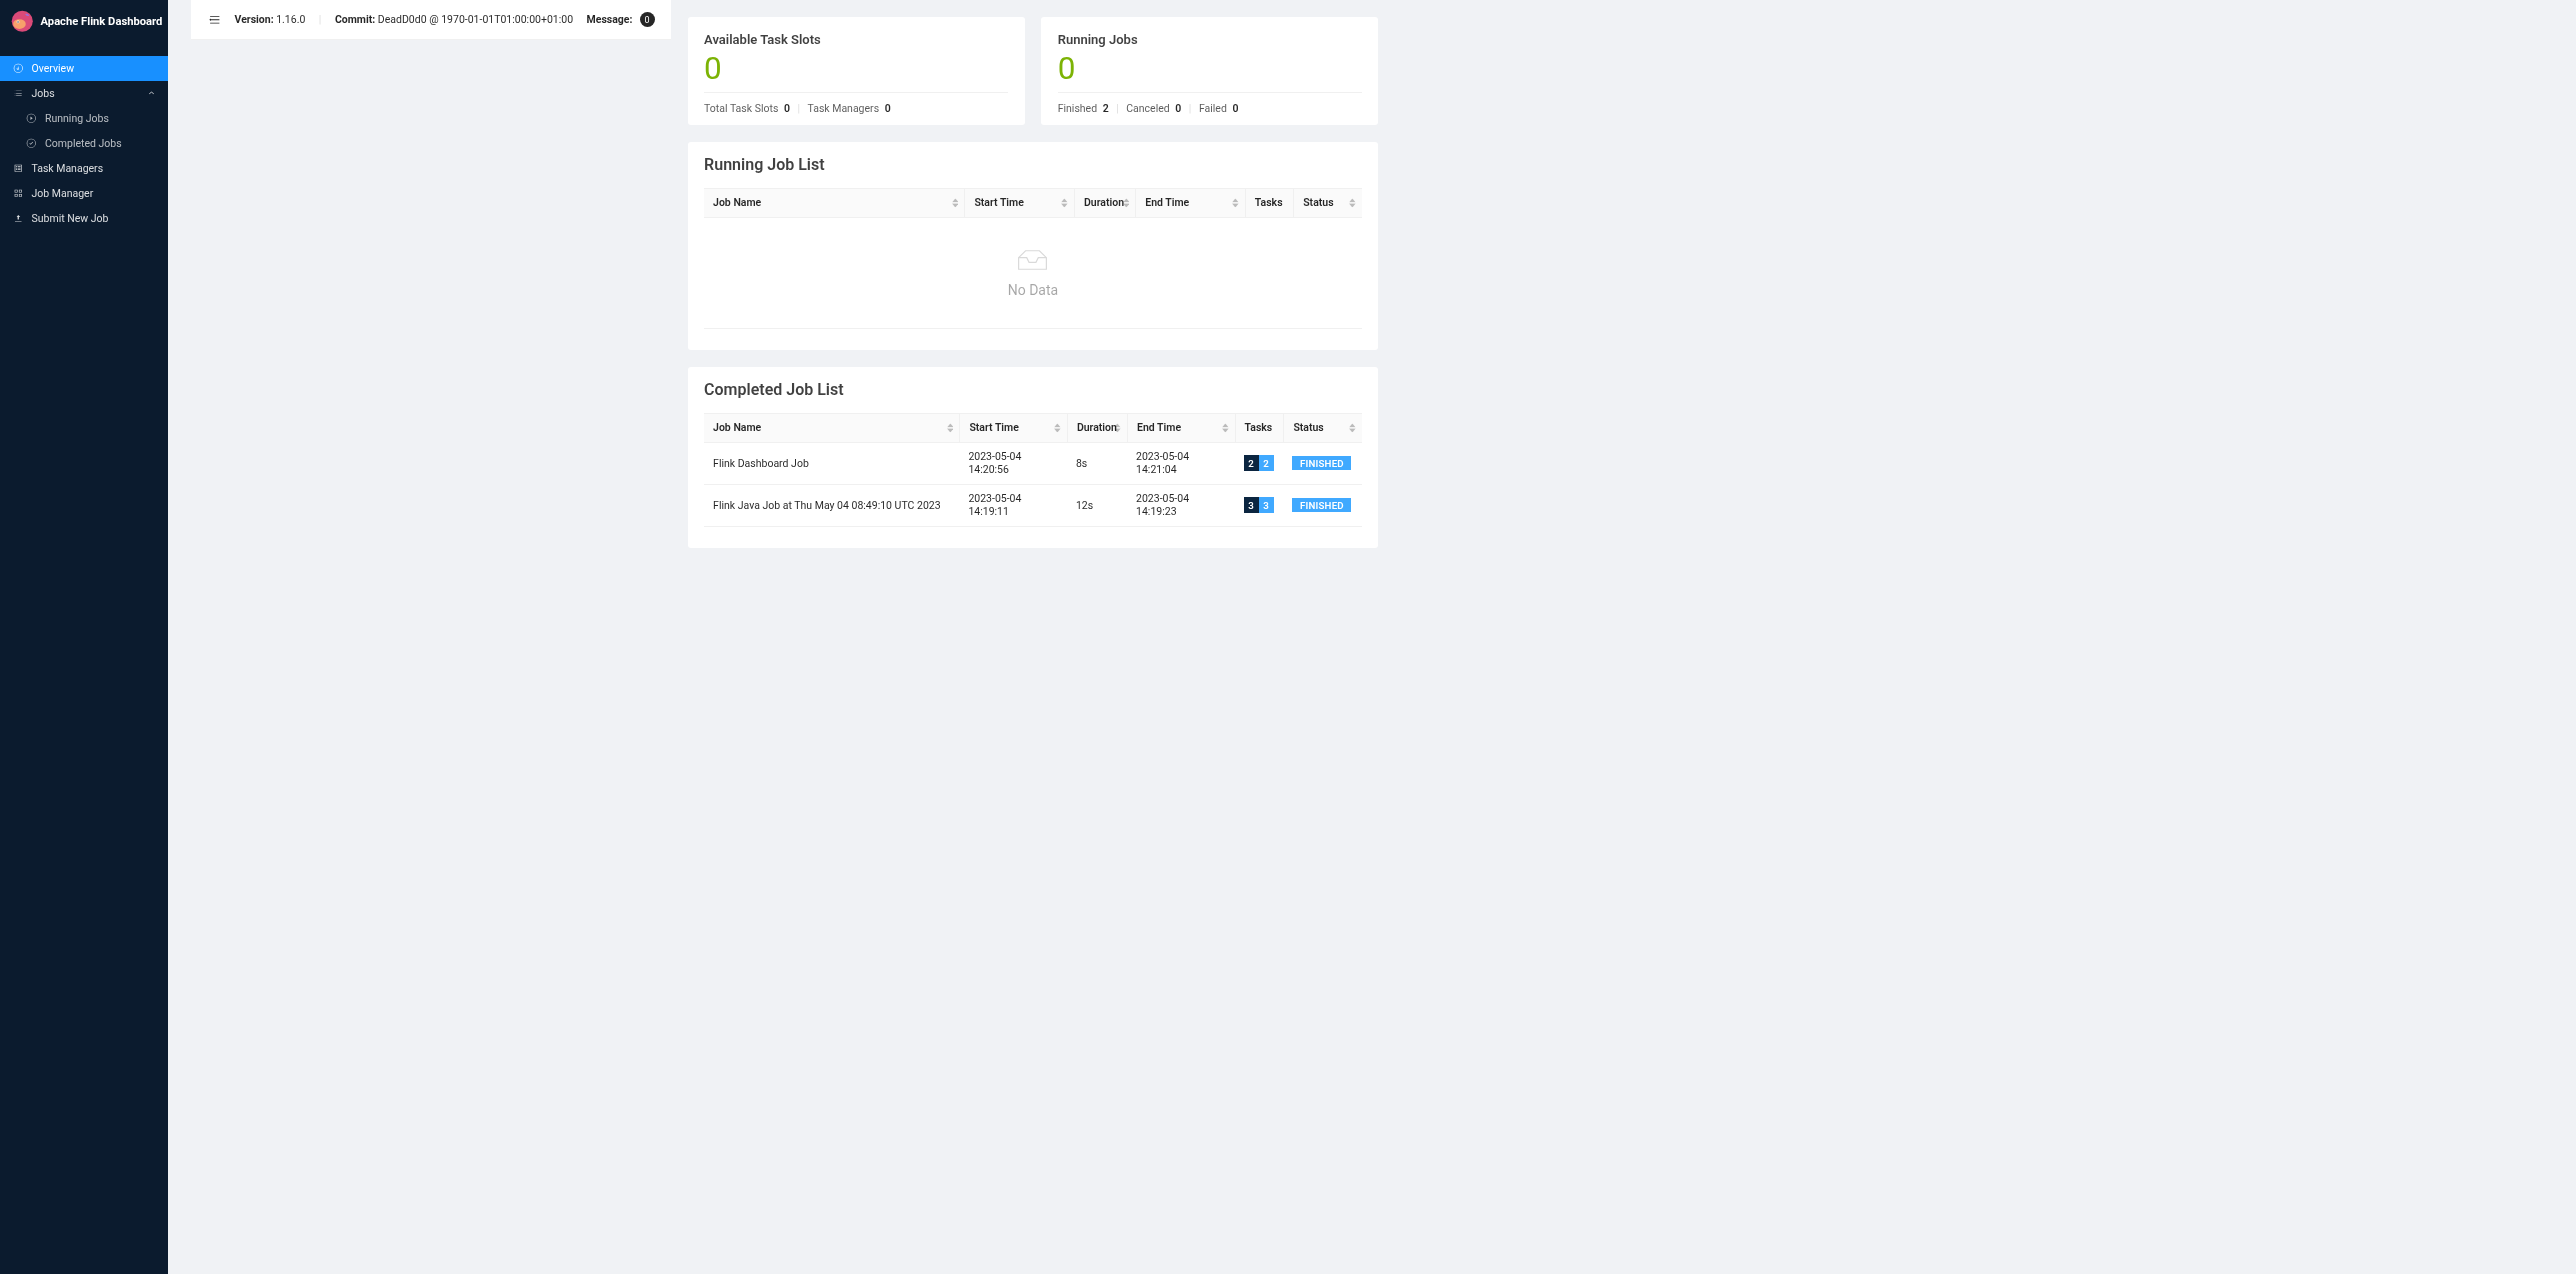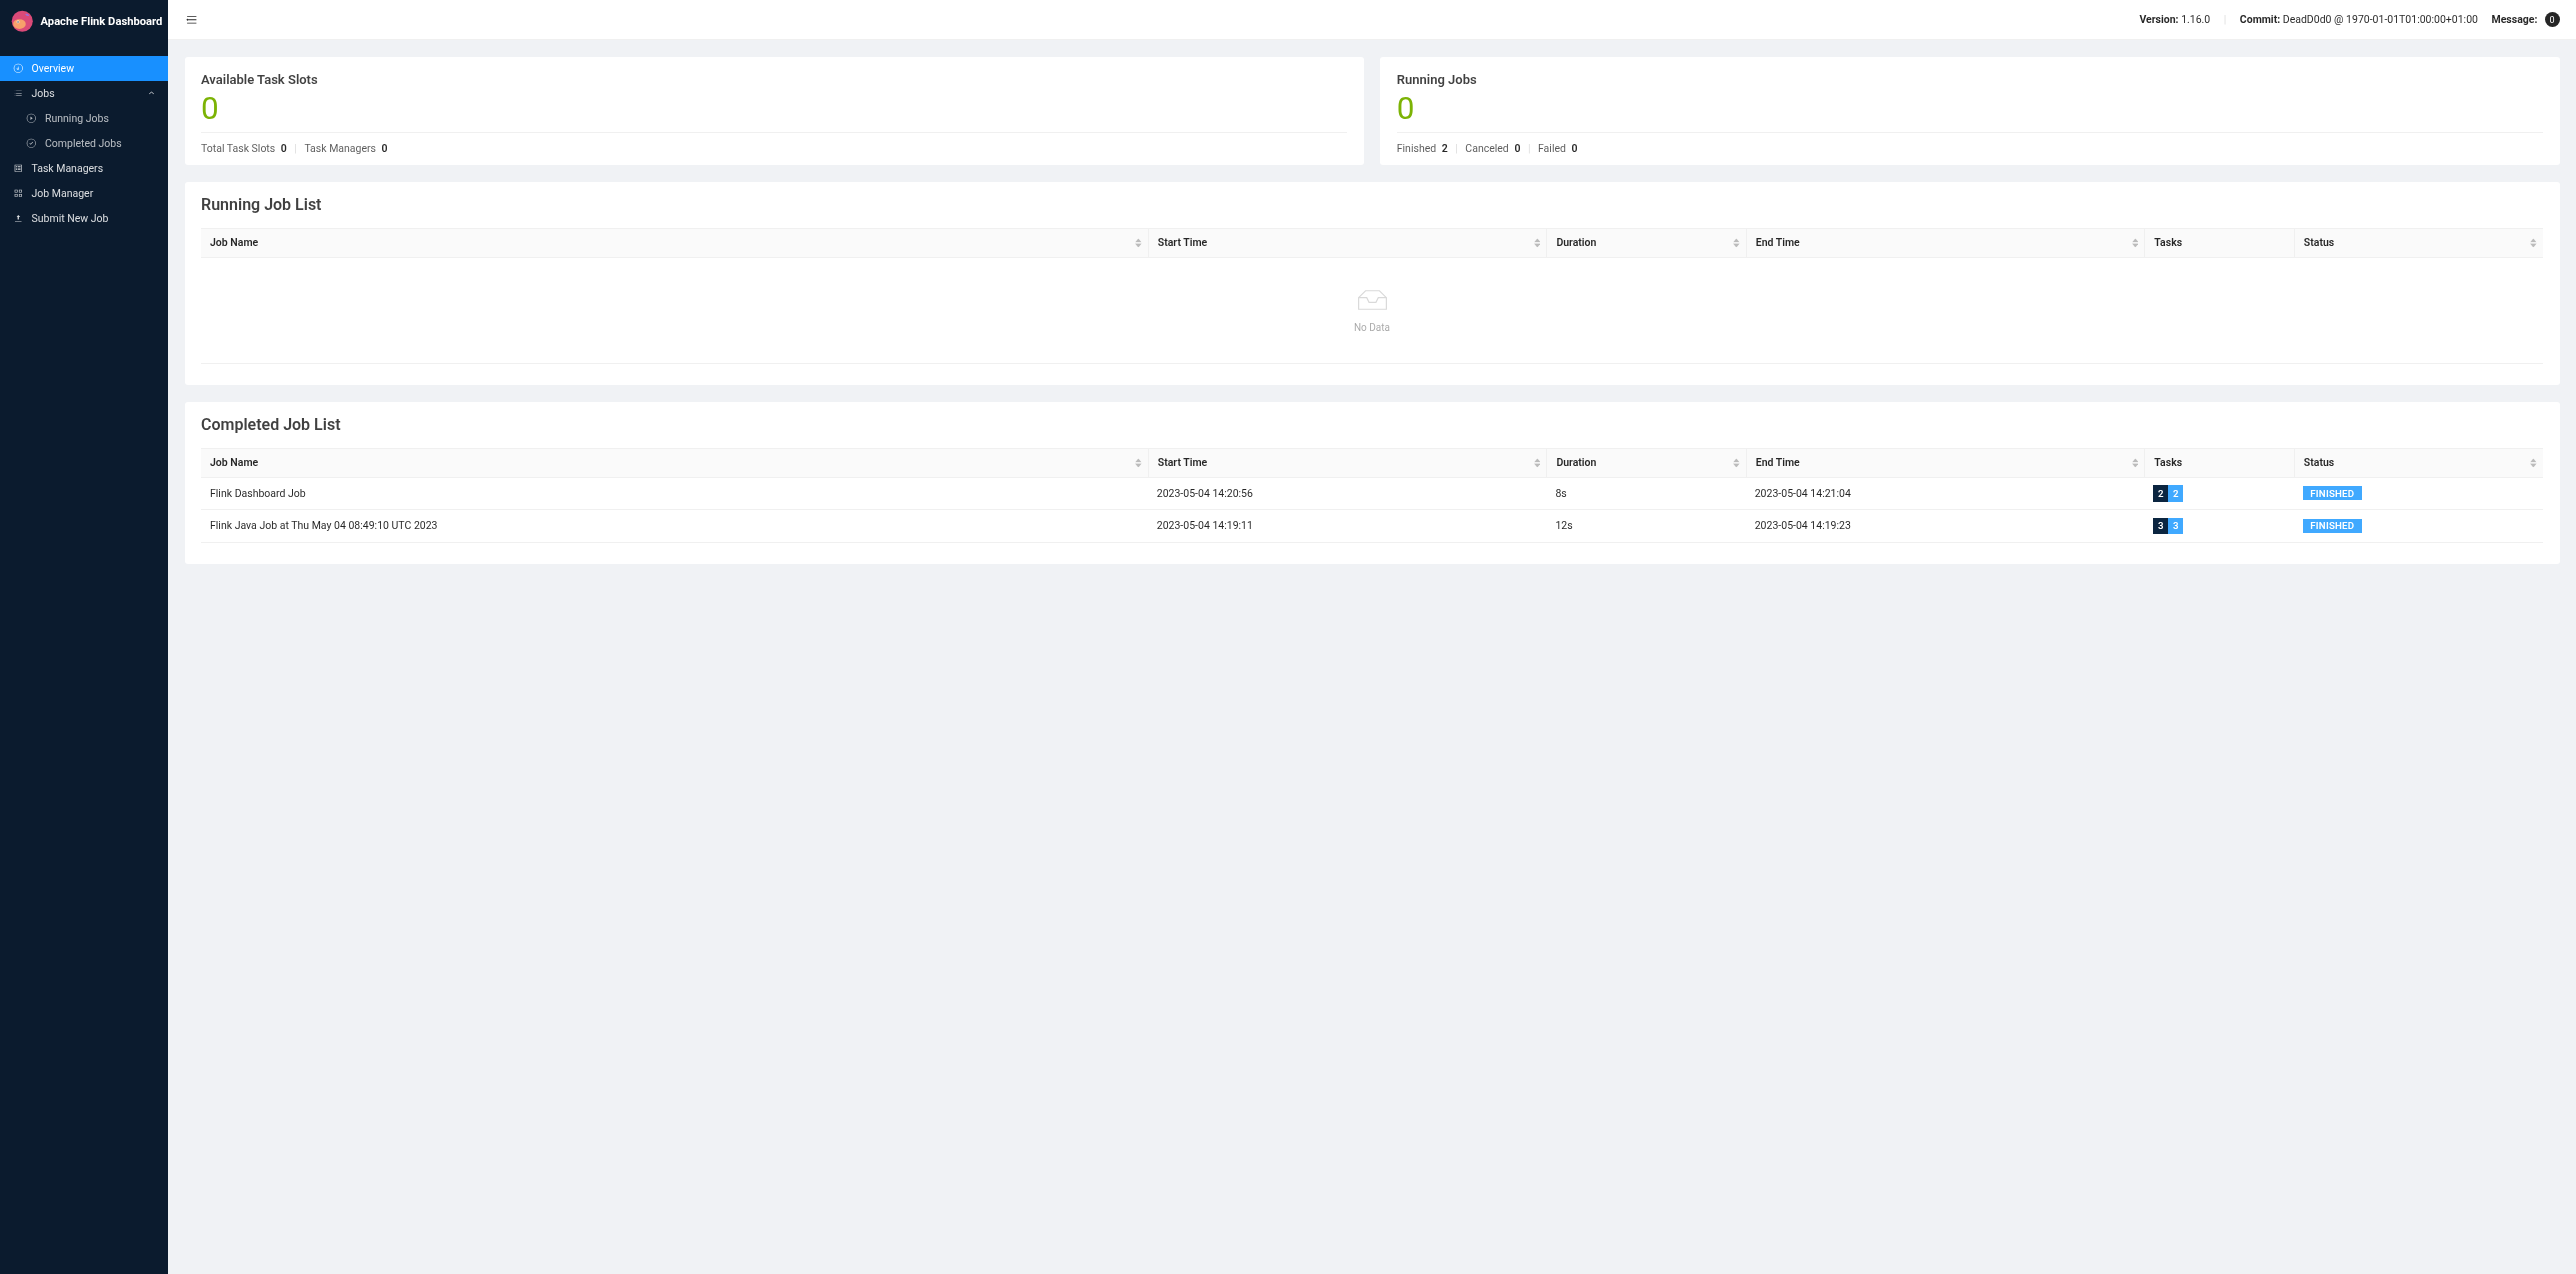--- a/index.html
+++ b/index.html
@@ -39,21 +39,21 @@
     color: rgba(255,255,255,0.85);
     cursor: pointer;
     position: relative;
   }
   .nav-sub-item { padding-left: 25.5px; color: rgba(255,255,255,0.7); }
   .nav-item.selected { background: #1890ff; color: #fff; }
   .nav-item .chev { margin-left: auto; }
   .nav-icon { width: 12px; height: 12px; display: inline-flex; align-items: center; justify-content: center; }
 
   
-  .main { flex: 1; display: flex; flex-direction: column; min-width: 0; }
+  .main { flex: 1; display: flex; flex-direction: row; min-width: 0; margin-left: 23px; }
   .topbar {
     height: 40px;
     background: #fff;
     display: flex;
     align-items: center;
     padding: 0 16.5px;
     gap: 13.5px;
     font-size: 10.5px;
     border-bottom: 0.7px solid #f0f0f0;
   }
@@ -113,21 +113,21 @@
     color: rgba(0,0,0,0.25);
   }
   .sort-icons svg { display: block; }
 
   .no-data {
     text-align: center;
     padding: 27px 0 21px;
     color: rgba(0,0,0,0.35);
   }
   .no-data svg { display: block; margin: 0 auto 7.5px; }
-  .no-data-txt { font-size: 10px; }
+  .no-data-txt { font-size: 14px; }
   .bottom-line { border: 0; border-top: 0.7px solid #f0f0f0; margin-top: 9px; }
 
   .task-badges { display: inline-flex; }
   .task-badge {
     display: inline-flex;
     align-items: center; justify-content: center;
     min-width: 15px; height: 16.5px;
     padding: 0 4.5px;
     color: #fff;
     font-size: 9.7px;

